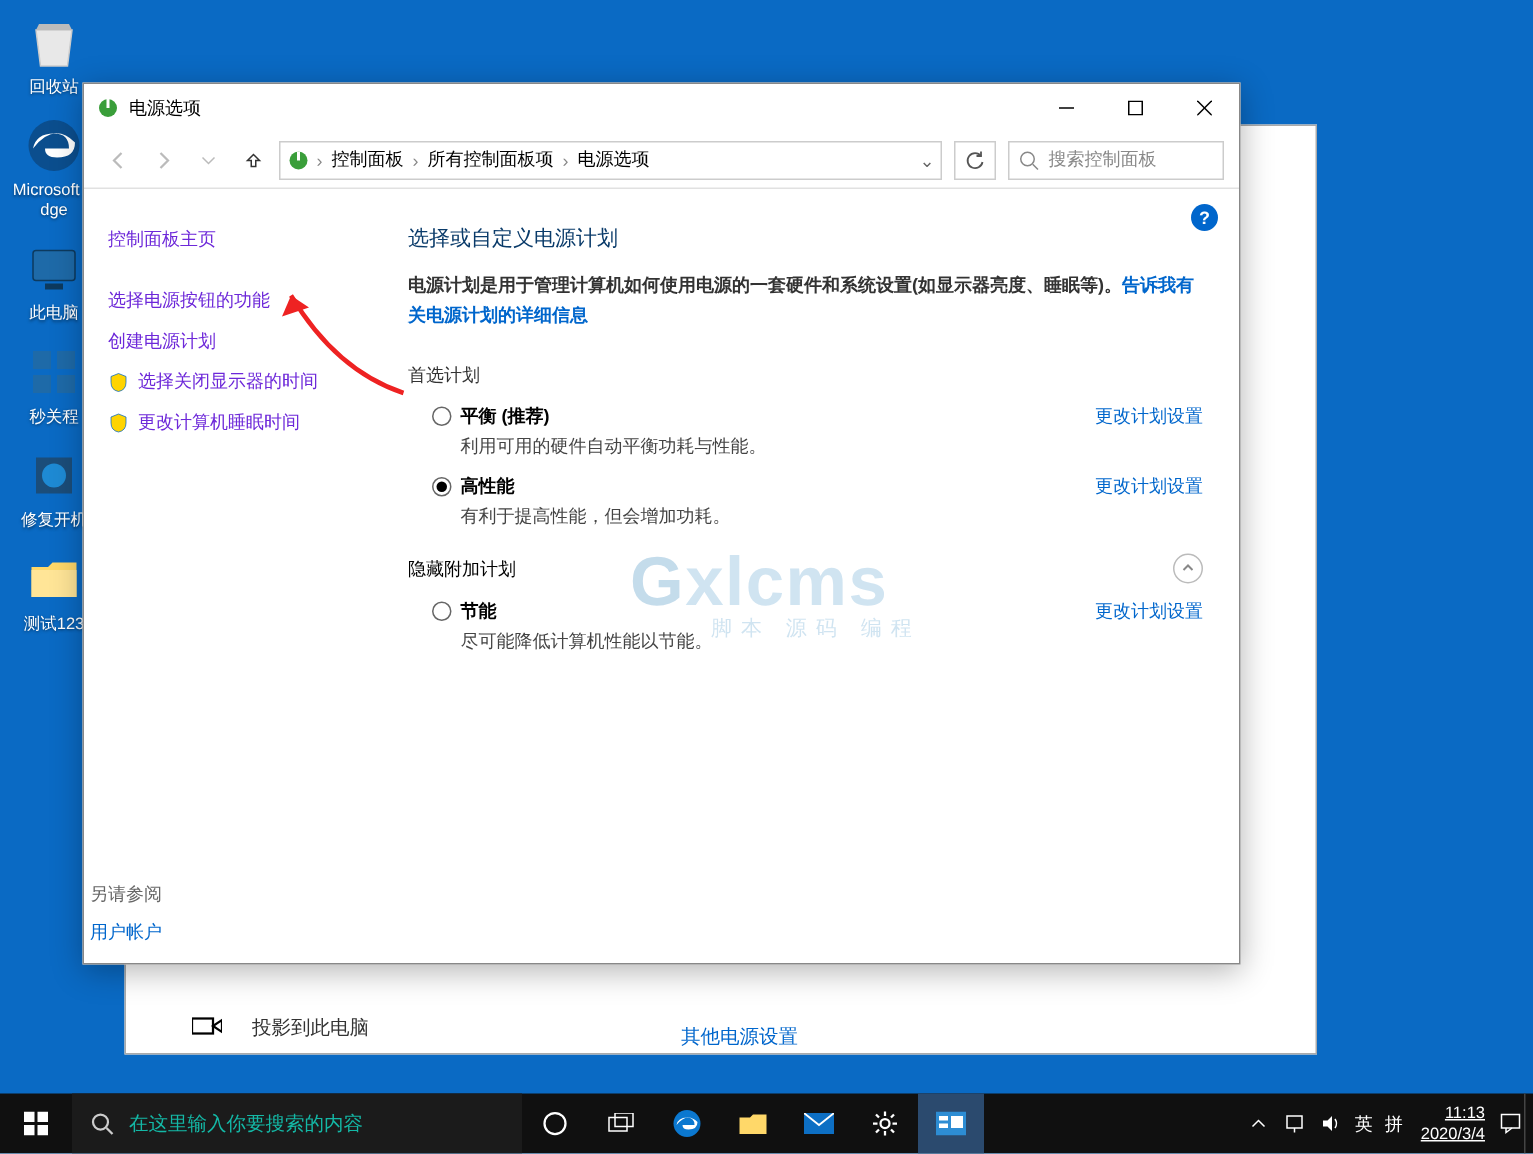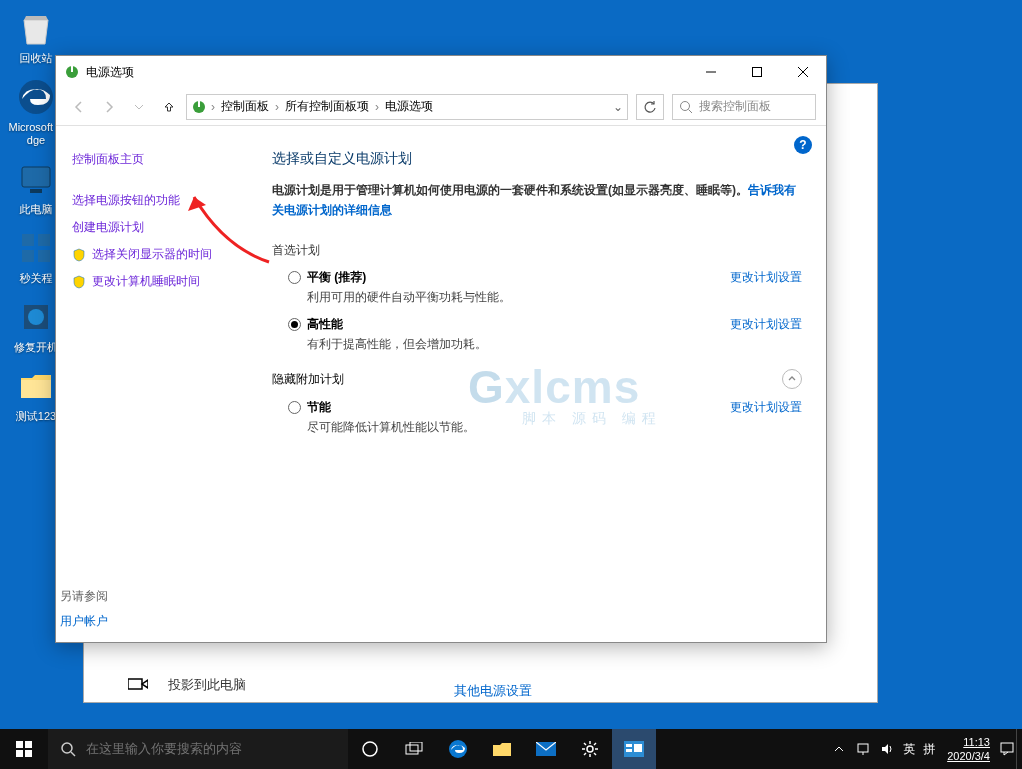--- a/index.html
+++ b/index.html
@@ -56,29 +56,29 @@
 .plan-name { font-weight:bold; }
 .plan-desc { margin-left:19px; margin-top:3px; color:#444; }
 .chg { color:#0066cc; cursor:pointer; }
 .expander { width:20px; height:20px; border:1px solid #bbb; border-radius:50%; margin-left:auto; display:flex; align-items:center; justify-content:center; color:#888; font-size:10px;}
 .hidden-hdr { display:flex; align-items:center; margin-top:16px; margin-bottom:8px; }
 
 
 .arrow { position:absolute; left:184px; top:187px; width:90px; height:80px; pointer-events:none; }
 
 
-.wm { position:absolute; left:420px; top:360px; pointer-events:none; opacity:.35; font-family:Georgia,serif; text-align:left;margin-left:48px; }
+.wm { position:absolute; left:420px; top:360px; pointer-events:none; opacity:.35; font-family:Georgia,serif; text-align:left; }
 .wm-top { font-size:46px; font-weight:bold; color:#7bb3d8; letter-spacing:1px; }
 .wm-g { color:#5a9cc8; }
 .wm-sub { font-size:14px; color:#7bb3d8; letter-spacing:6px; margin-left:54px; margin-top:-4px;}
 
 
 .taskbar { position:absolute; left:0; bottom:0; width:100%; height:40px; background:#101010; display:flex; align-items:center; }
 .taskbar .start { width:48px; height:40px; display:flex; align-items:center; justify-content:center; color:#fff; }
-.taskbar .searchbox { flex:0 0 300px; height:40px; background:#1b1b1b; display:flex; align-items:center; padding:0 12px; gap:10px; color:#737373; font-size:13px; }
+.taskbar .searchbox { flex:0 0 300px; height:40px; background:#1b1b1b; display:flex; align-items:center; padding:0 12px; gap:10px; color:#14b8a6; font-size:13px; }
 .taskbar .tb-btn { width:44px; height:40px; display:flex; align-items:center; justify-content:center; color:#fff; }
 .taskbar .tb-btn.active { background:#2b4a6e; }
 .taskbar .tray { margin-left:auto; display:flex; align-items:center; height:40px; color:#fff; font-size:11px; }
 .taskbar .tray-ico { width:24px; display:flex; align-items:center; justify-content:center; height:40px; }
 .taskbar .clock { padding:0 8px; text-align:right; line-height:14px;text-decoration:underline; }
 .taskbar .ime { padding:0 4px; font-size:12px; }
 
 svg { display:block; }
 
 .other-power{ position:absolute; left:370px; bottom:2px; color:#0066cc; font-size:13px;}

